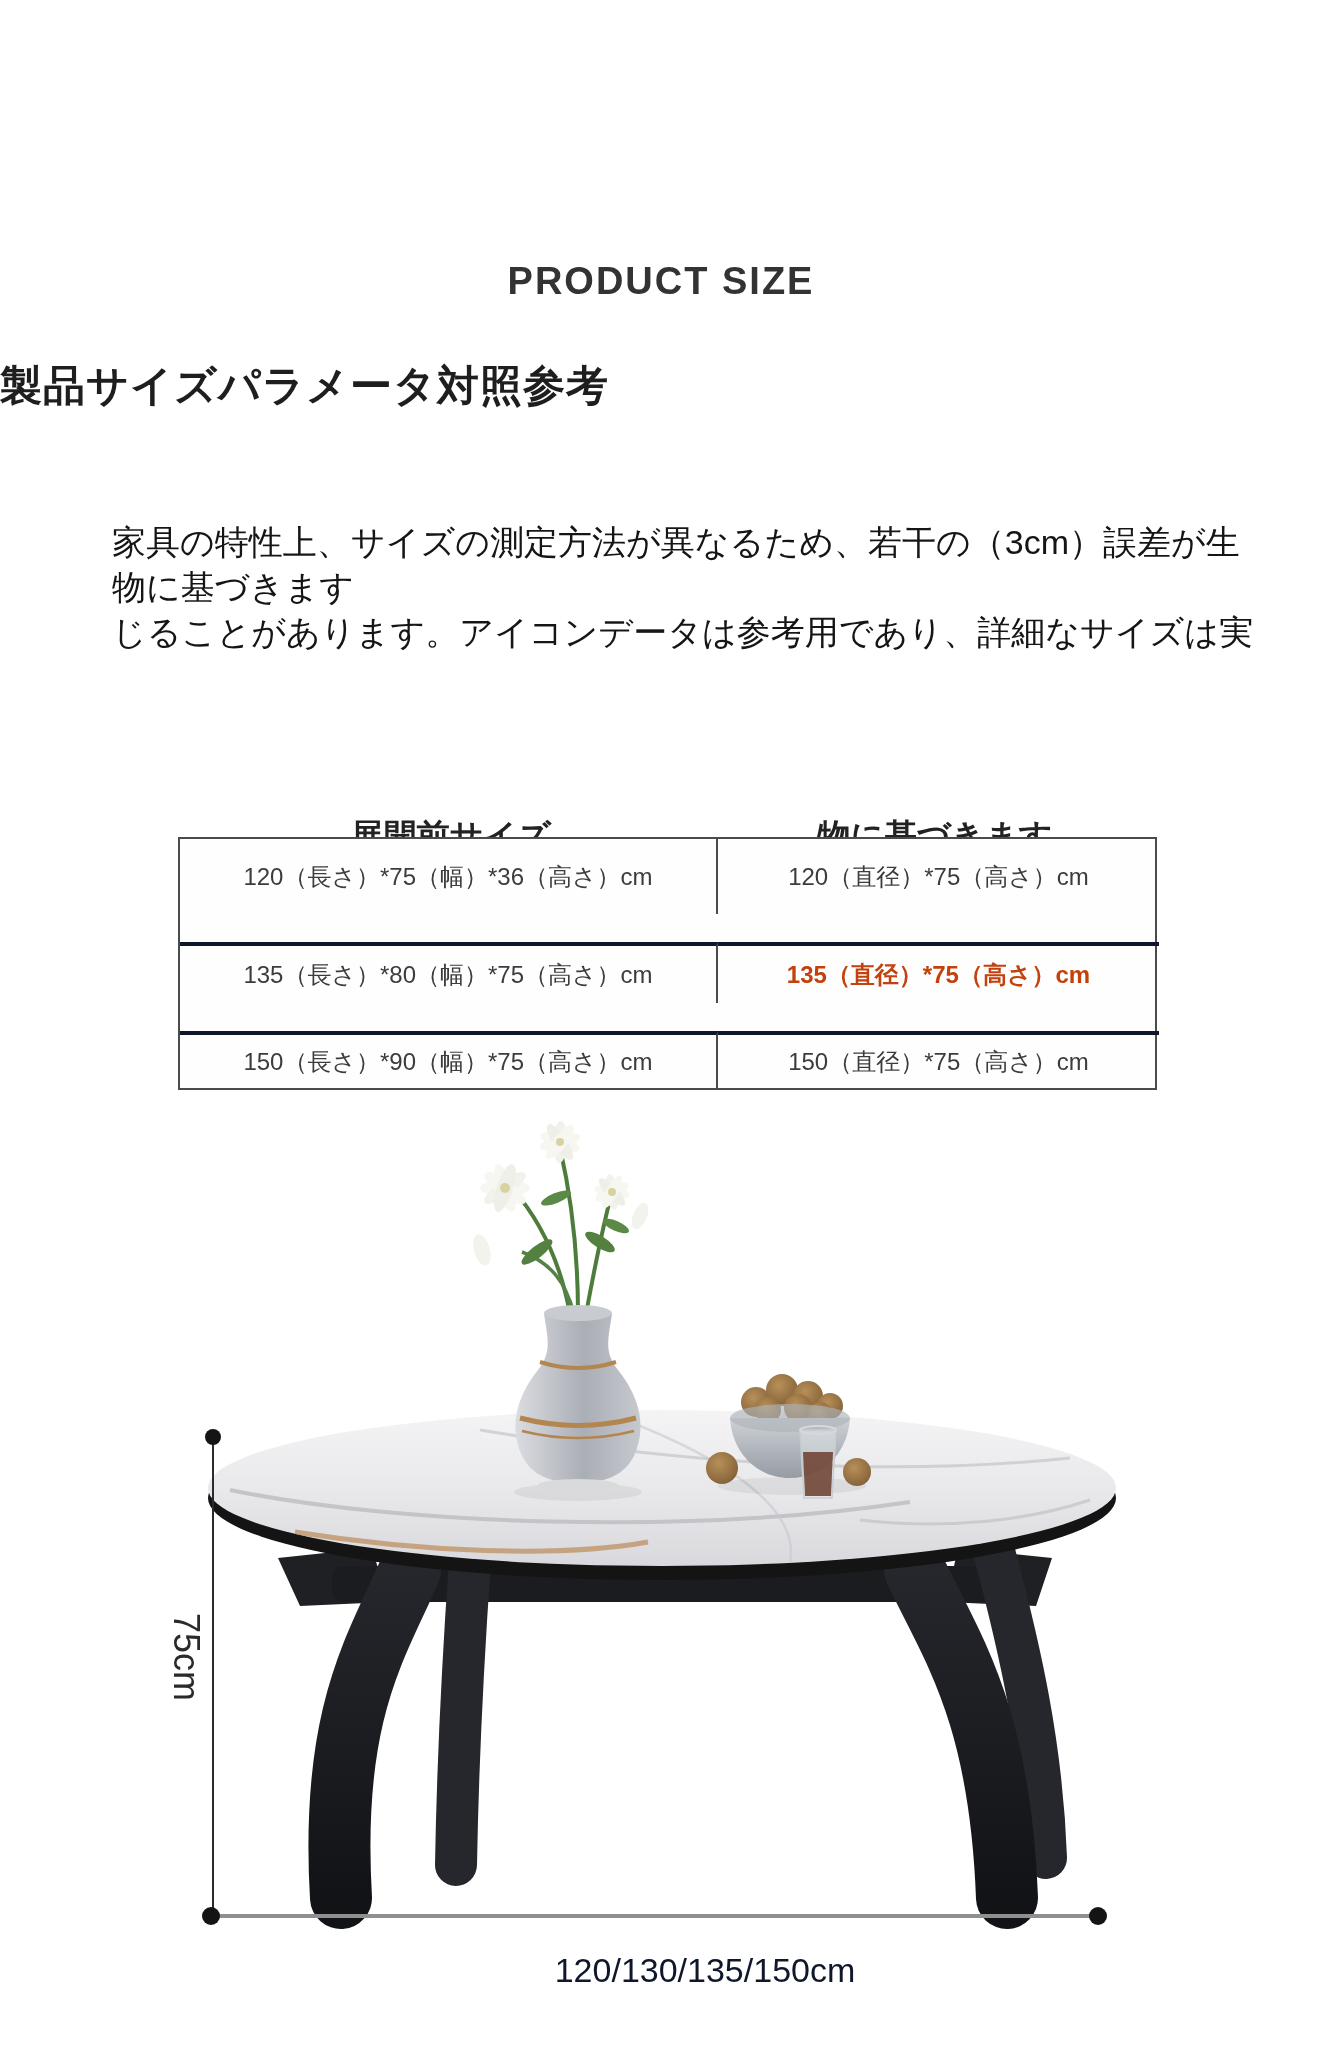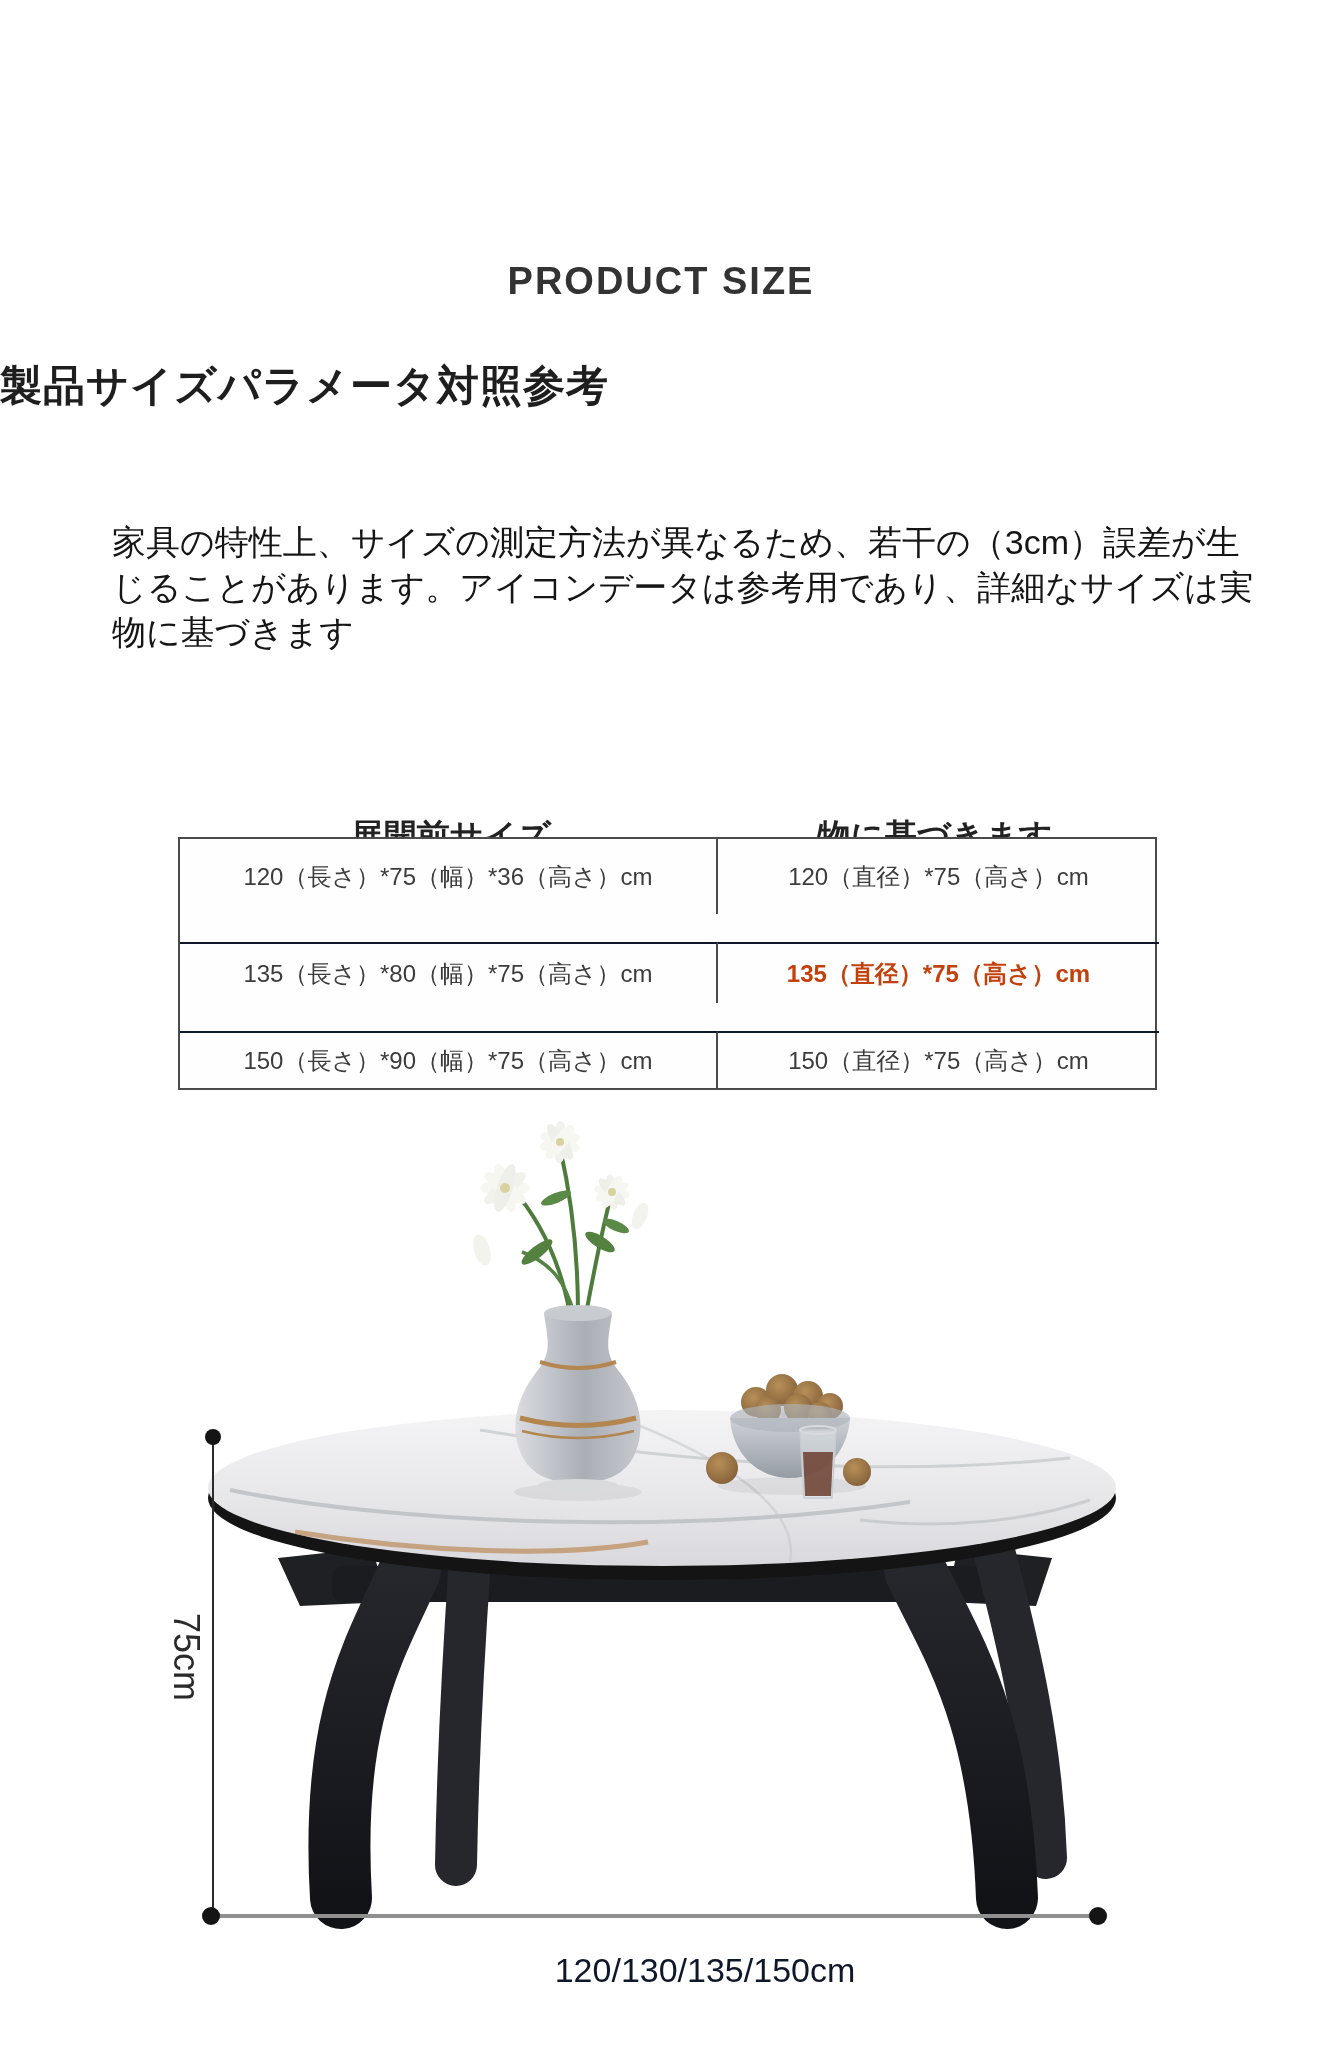--- a/index.html
+++ b/index.html
@@ -29,21 +29,21 @@
     top:837px;left:178px;width:979px;
     display:grid;grid-template-columns:538px 441px;grid-template-rows:75px 89px 85px;
     border:2px solid #4b4b4b;box-sizing:border-box;background:#fefefe;
   }
   .size-table .row{display:contents;}
   .cell{
     display:flex;align-items:center;justify-content:center;
     font-size:24px;color:#3c3c3c;box-sizing:border-box;
   }
   .cell.before{border-right:2px solid #4b4b4b;}
-  .row.r1 .cell,.row.r2 .cell{border-top:2px solid #0f172a;margin-top:28px;}
+  .row.r1 .cell,.row.r2 .cell{border-top:4px solid #0f172a;margin-top:28px;}
   .cell.emphasis{font-weight:700;color:#c2410c;}
   .figure-svg{top:1100px;left:0;}
   .dim-h-label{
     top:1637px;left:126px;width:120px;height:40px;line-height:40px;text-align:center;
     font-size:36px;color:#2a2a2a;transform:rotate(90deg);
   }
   .dim-w-label{
     top:1951px;left:405px;width:600px;text-align:center;
     font-size:34px;color:#0f172a;
   }
@@ -51,22 +51,22 @@
 </head>
 <body>
 
 <div id="canvas">
 
   <h1 class="abs page-title">PRODUCT SIZE</h1>
   <h2 class="abs page-subtitle">製品サイズパラメータ対照参考</h2>
 
   <div class="abs note">
     <div>家具の特性上、サイズの測定方法が異なるため、若干の（3cm）誤差が生</div>
+    <div>物に基づきます</div>
     <div>じることがあります。アイコンデータは参考用であり、詳細なサイズは実</div>
-    <div>物に基づきます</div>
   </div>
 
   <div class="abs colh colh-left">展開前サイズ</div>
   <div class="abs colh colh-right">物に基づきます</div>
 
   <div class="abs size-table">
     <div class="row r0">
       <div class="cell before">120（長さ）*75（幅）*36（高さ）cm</div>
       <div class="cell after">120（直径）*75（高さ）cm</div>
     </div>

